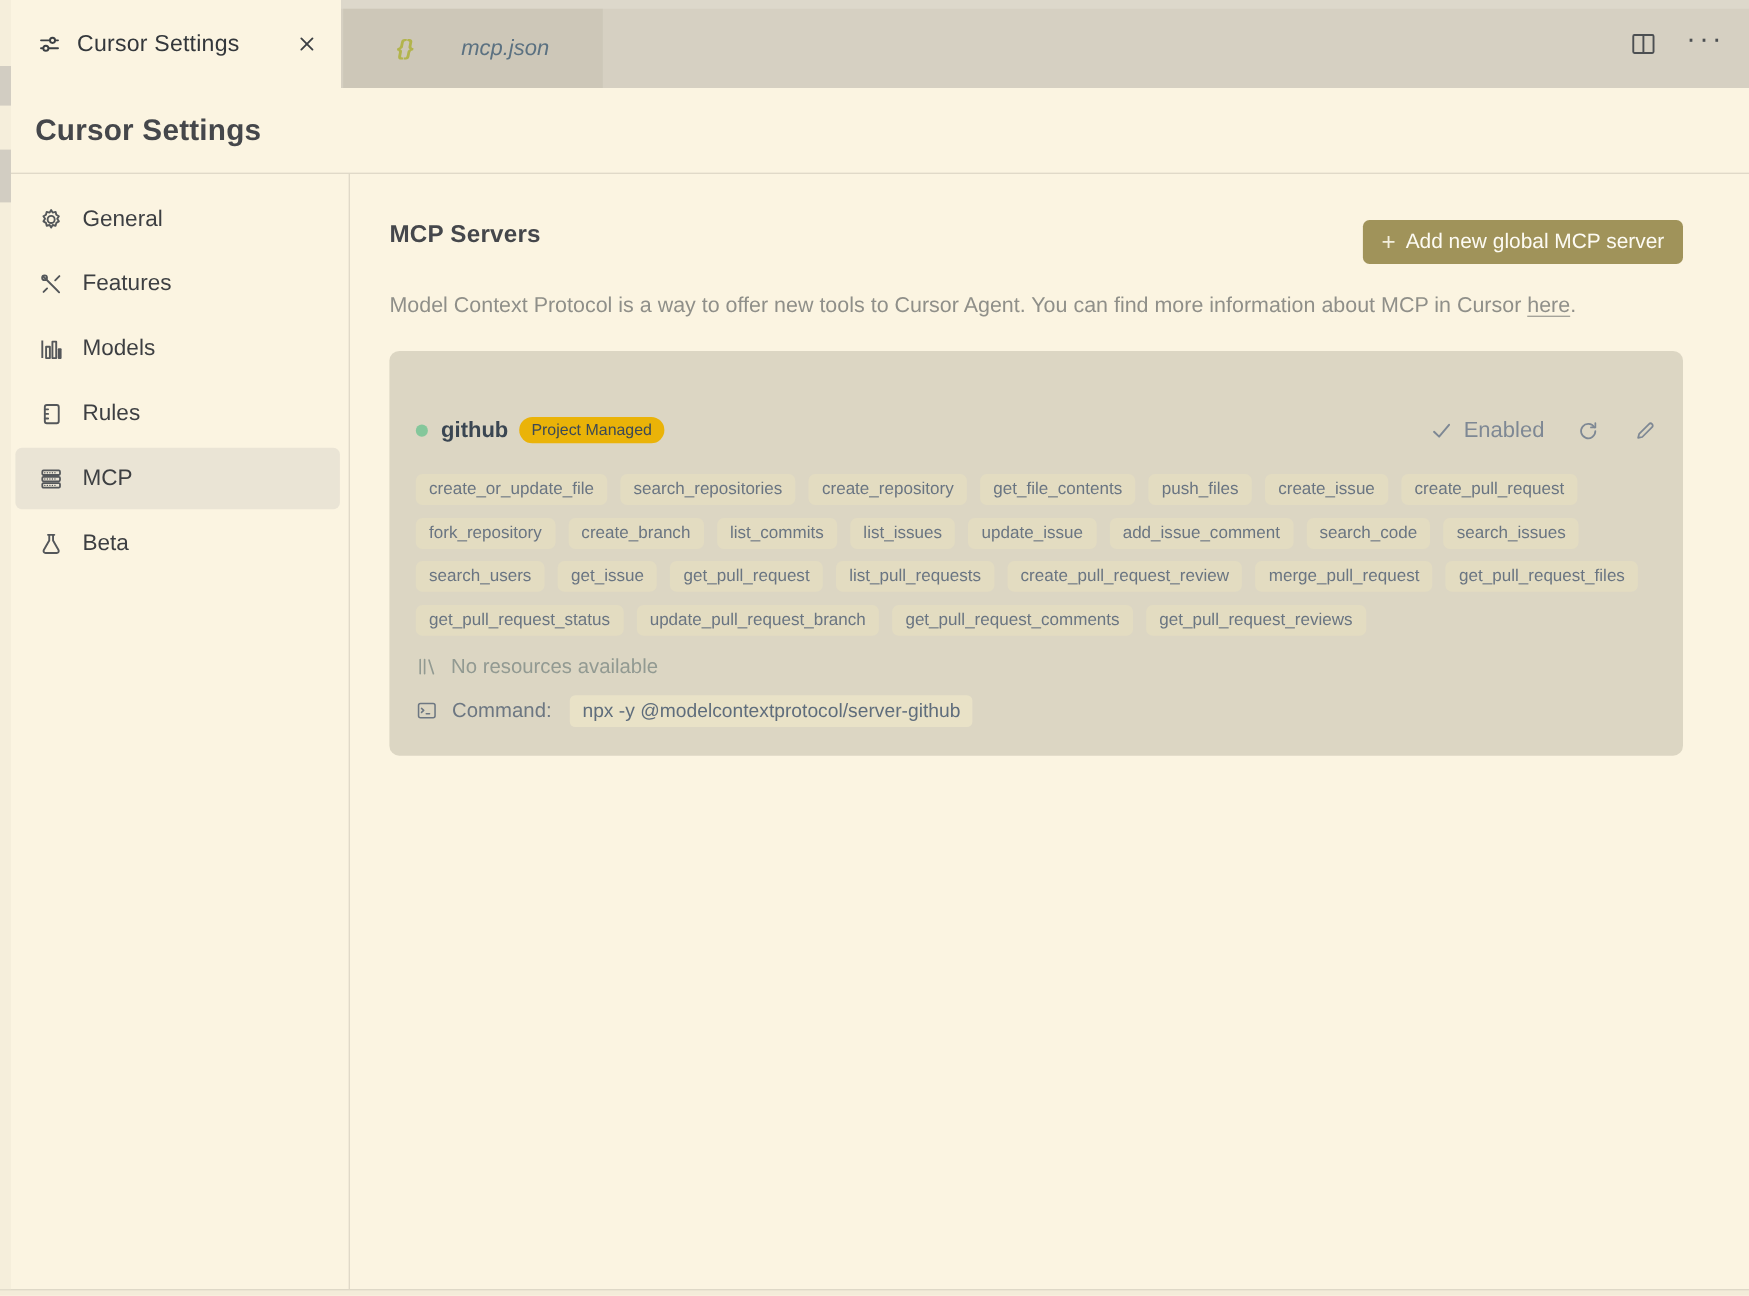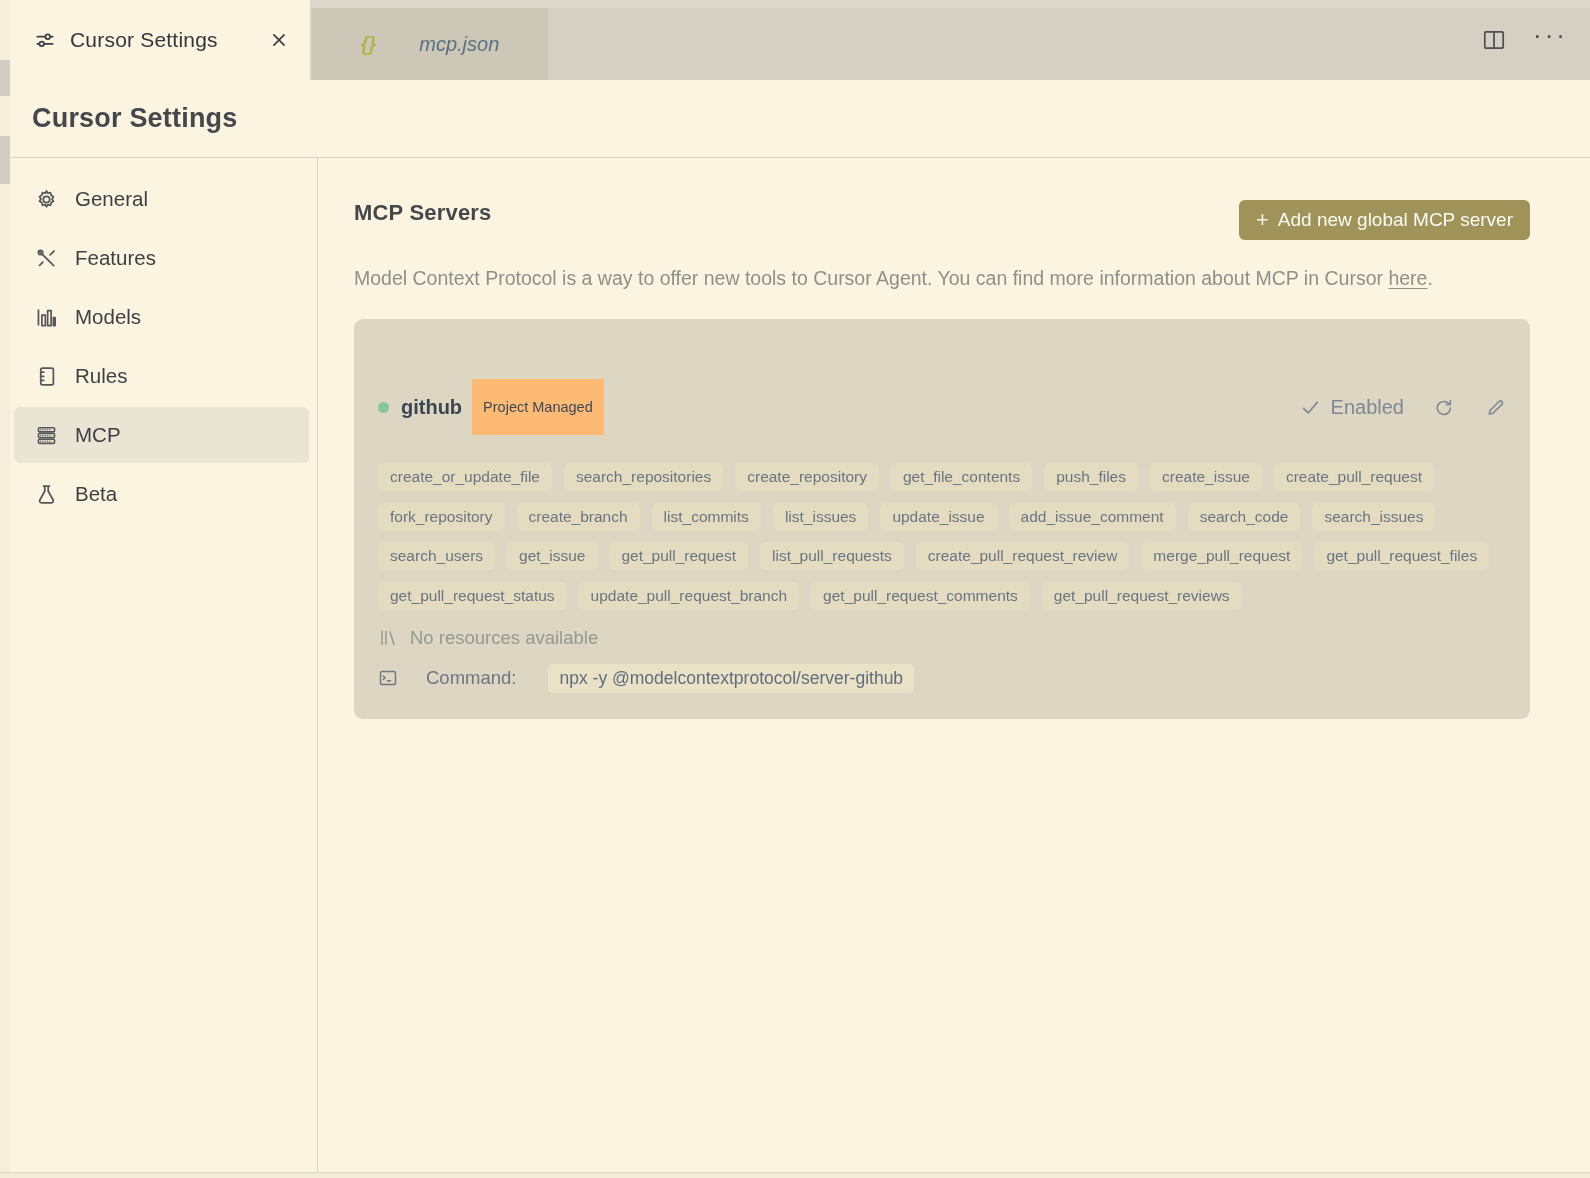--- a/index.html
+++ b/index.html
@@ -76,21 +76,21 @@
 
   
   .card {
     margin-top:23px; width:1176px; border-radius:9px; background:#dcd6c3;
     padding:24px 24px 26px 24px;
   }
   .card-head { display:flex; align-items:center;margin-top:36px; }
   .dot { width:11px; height:11px; border-radius:50%; background:#84c79b; }
   .server-name { margin-left:12px; font-size:20px; font-weight:600; color:#3a4652; }
   .badge {
-    margin-left:10px; background:#fdba74; border-radius:0; padding:20px 11px;
+    margin-left:10px; background:#eab308; border-radius:12px; padding:4px 11px;
     font-size:14.5px; font-weight:500; color:#3c4956;
   }
   .card-head-right { margin-left:auto; display:flex; align-items:center; color:#7e8894; }
   .enabled-toggle { display:flex; align-items:center; gap:10px; cursor:pointer; }
   .enabled-label { font-size:20px; color:#7e8894; }
   .icon-btn { display:flex; cursor:pointer; color:#7e8894; }
   .refresh-btn { margin-left:29px; }
   .edit-btn { margin-left:31px; }
 
   .tools-row { margin-top:27px; display:flex; align-items:center; gap:12px; color:#6d7782; }
@@ -98,21 +98,21 @@
 
   .chips { margin-top:28px; width:1128px; display:flex; flex-wrap:wrap; gap:11.5px 12px;text-align:right; }
   .chip {
     background:#e3dcc1; border-radius:6px; padding:3px 12px 4px 12px;
     font-size:15.5px; line-height:21px; color:#6a7582; white-space:nowrap;
   }
 
   .res-row { margin-top:17px; display:flex; align-items:center; gap:12px; color:#929a92; }
   .res-text { font-size:18.5px; color:#929a92; }
 
-  .cmd-row { margin-top:15px; display:flex; align-items:center; gap:28px; color:#6d7782; }
+  .cmd-row { margin-top:15px; display:flex; align-items:center; gap:13px; color:#6d7782; }
   .cmd-label { font-size:18.5px; color:#6d7782; }
   .cmd-chip {
     margin-left:4px; background:#e9e2c7; border-radius:5px; padding:4px 11px;
     font-size:17.5px; color:#5f6d7c;
   }
 
   
   .bottom-strip { position:absolute; left:0; right:0; top:1172px; height:6px; background:#f3ecd9; border-top:1px solid #d9d3c3; }
 
   svg { display:block; }

